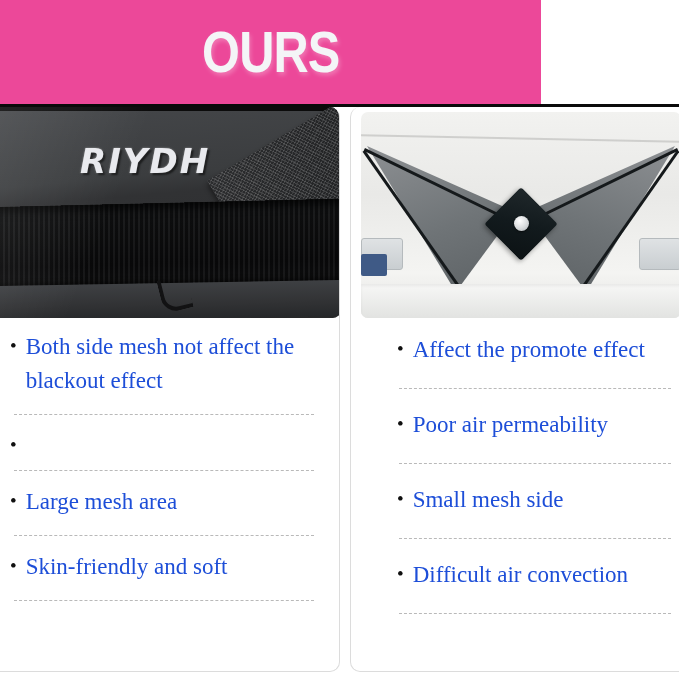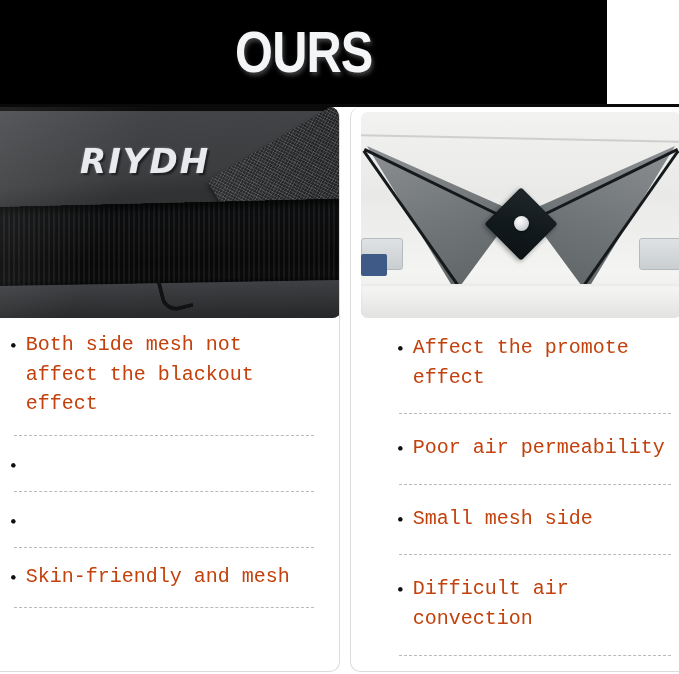--- a/index.html
+++ b/index.html
@@ -13,23 +13,23 @@
     font-family: "Liberation Serif", serif;
     overflow: hidden;
     position: relative;
   }
 
   
   .header {
     position: absolute;
     left: 0;
     top: 0;
-    width: 607px;
+    width: 541px;
     height: 104px;
-    background: #000000;
+    background: #ec4899;
     display: flex;
   }
   .header-half {
     flex: 1 1 50%;
     display: flex;
     align-items: center;
     justify-content: center;
     height: 100%;
   }
   .header-title {
@@ -290,24 +290,24 @@
   }
   .bullet {
     flex: 0 0 auto;
     color: #101010;
     font-size: 19px;
     line-height: 1;
     margin-right: 9px;
     padding-top: 6px;
   }
   .feature-text {
-    font-family: Liberation Mono, monospace;
-    font-size: 20px;
+    font-family: Liberation Serif, serif;
+    font-size: 23px;
     line-height: 1.48;
-    color: #c2410c;
+    color: #1d4ed8;
   }
   .divider {
     border-top: 1px dashed #b9b9b9;
     margin: 0;
     height: 0;
   }
   .list-left .feature-item  { padding: 6px 0 8px 8px; }
   .list-left .divider       { margin: 8px 0 8px 12px; width: 300px; }
   .list-right .feature-item { padding: 9px 0 11px 6px; }
   .list-right .divider      { margin: 10px 0 10px 8px; width: 272px; }
@@ -344,26 +344,27 @@
       </div>
       <div class="divider"></div>
 
       <div class="feature-item">
         <span class="bullet">•</span>
       </div>
       <div class="divider"></div>
 
       <div class="feature-item">
         <span class="bullet">•</span>
-      </div>
-      <div class="divider"></div>
-
-      <div class="feature-item">
-        <span class="bullet">•</span>
-        <span class="feature-text">Skin-friendly and mesh</span>
+        <span class="feature-text">Large mesh area</span>
+      </div>
+      <div class="divider"></div>
+
+      <div class="feature-item">
+        <span class="bullet">•</span>
+        <span class="feature-text">Skin-friendly and soft</span>
       </div>
       <div class="divider"></div>
 
     </div>
   </div>
 
   <div class="card card-right">
 
     <div class="photo-wrap photo-right tent-light">
       <div class="ceiling-fold"></div>

